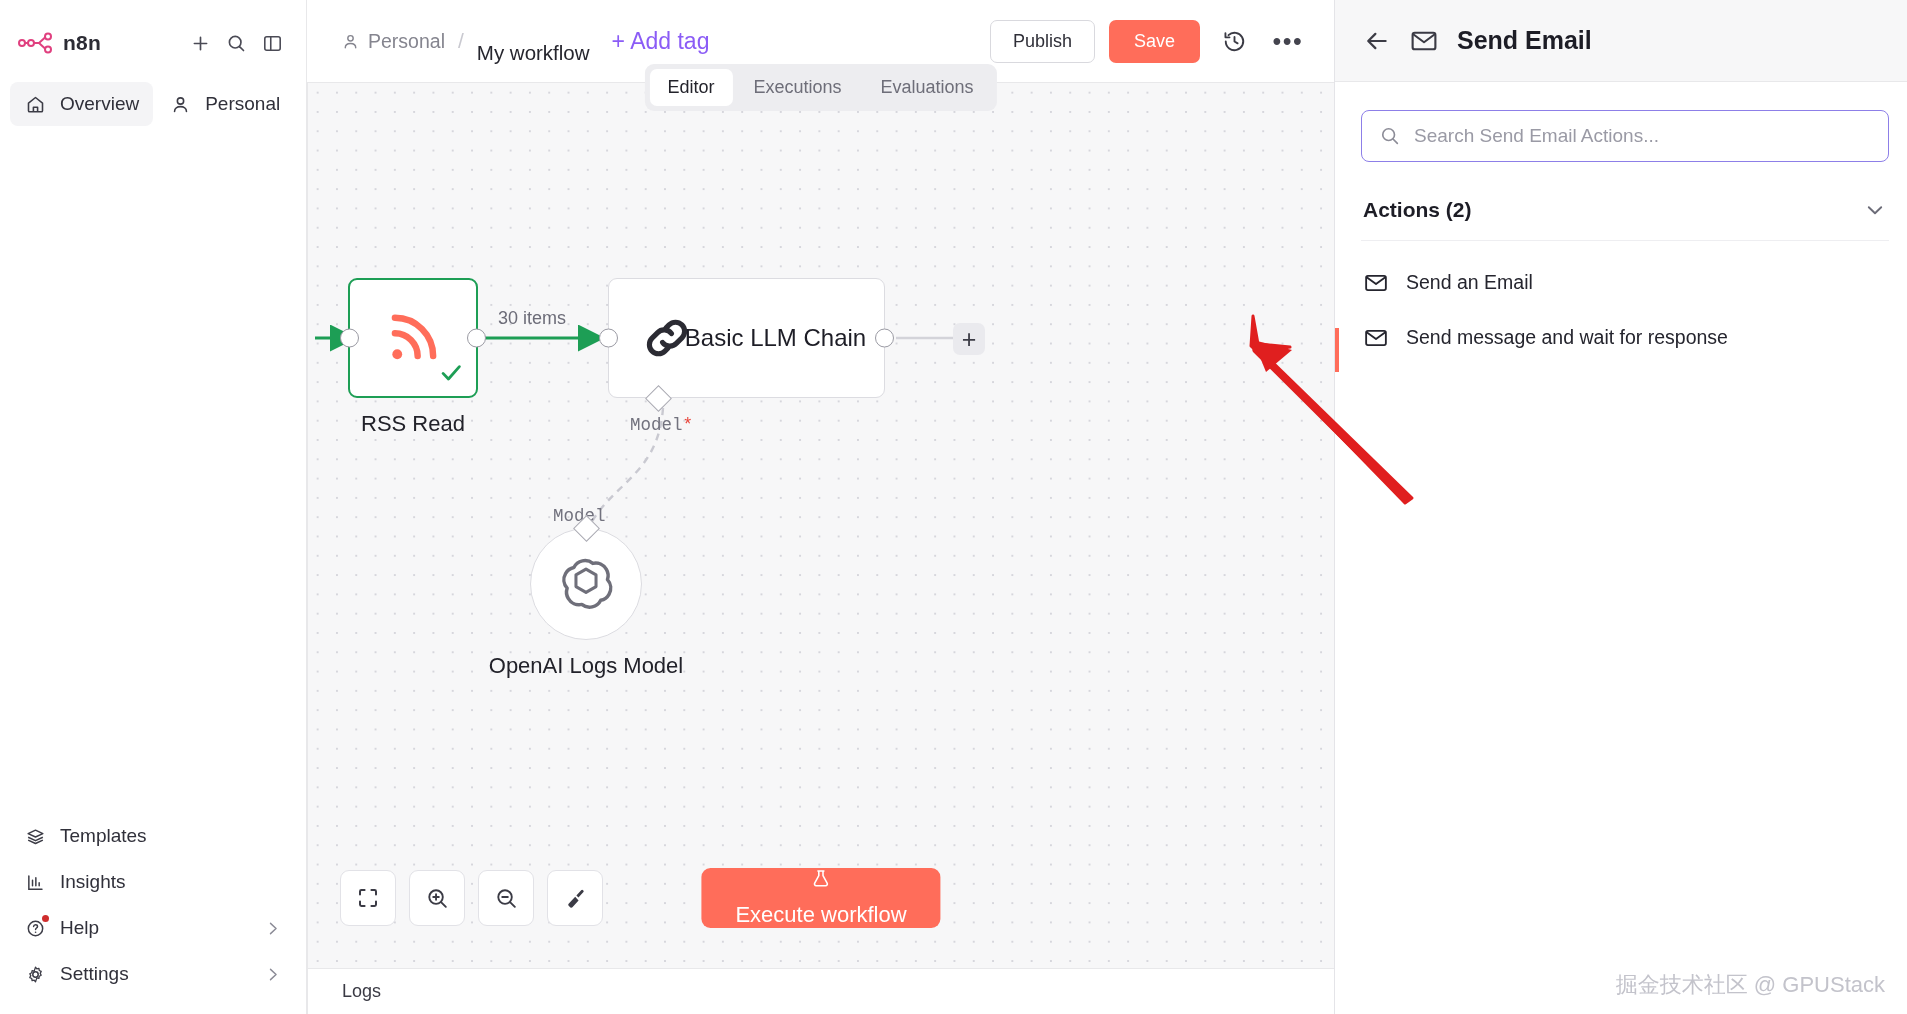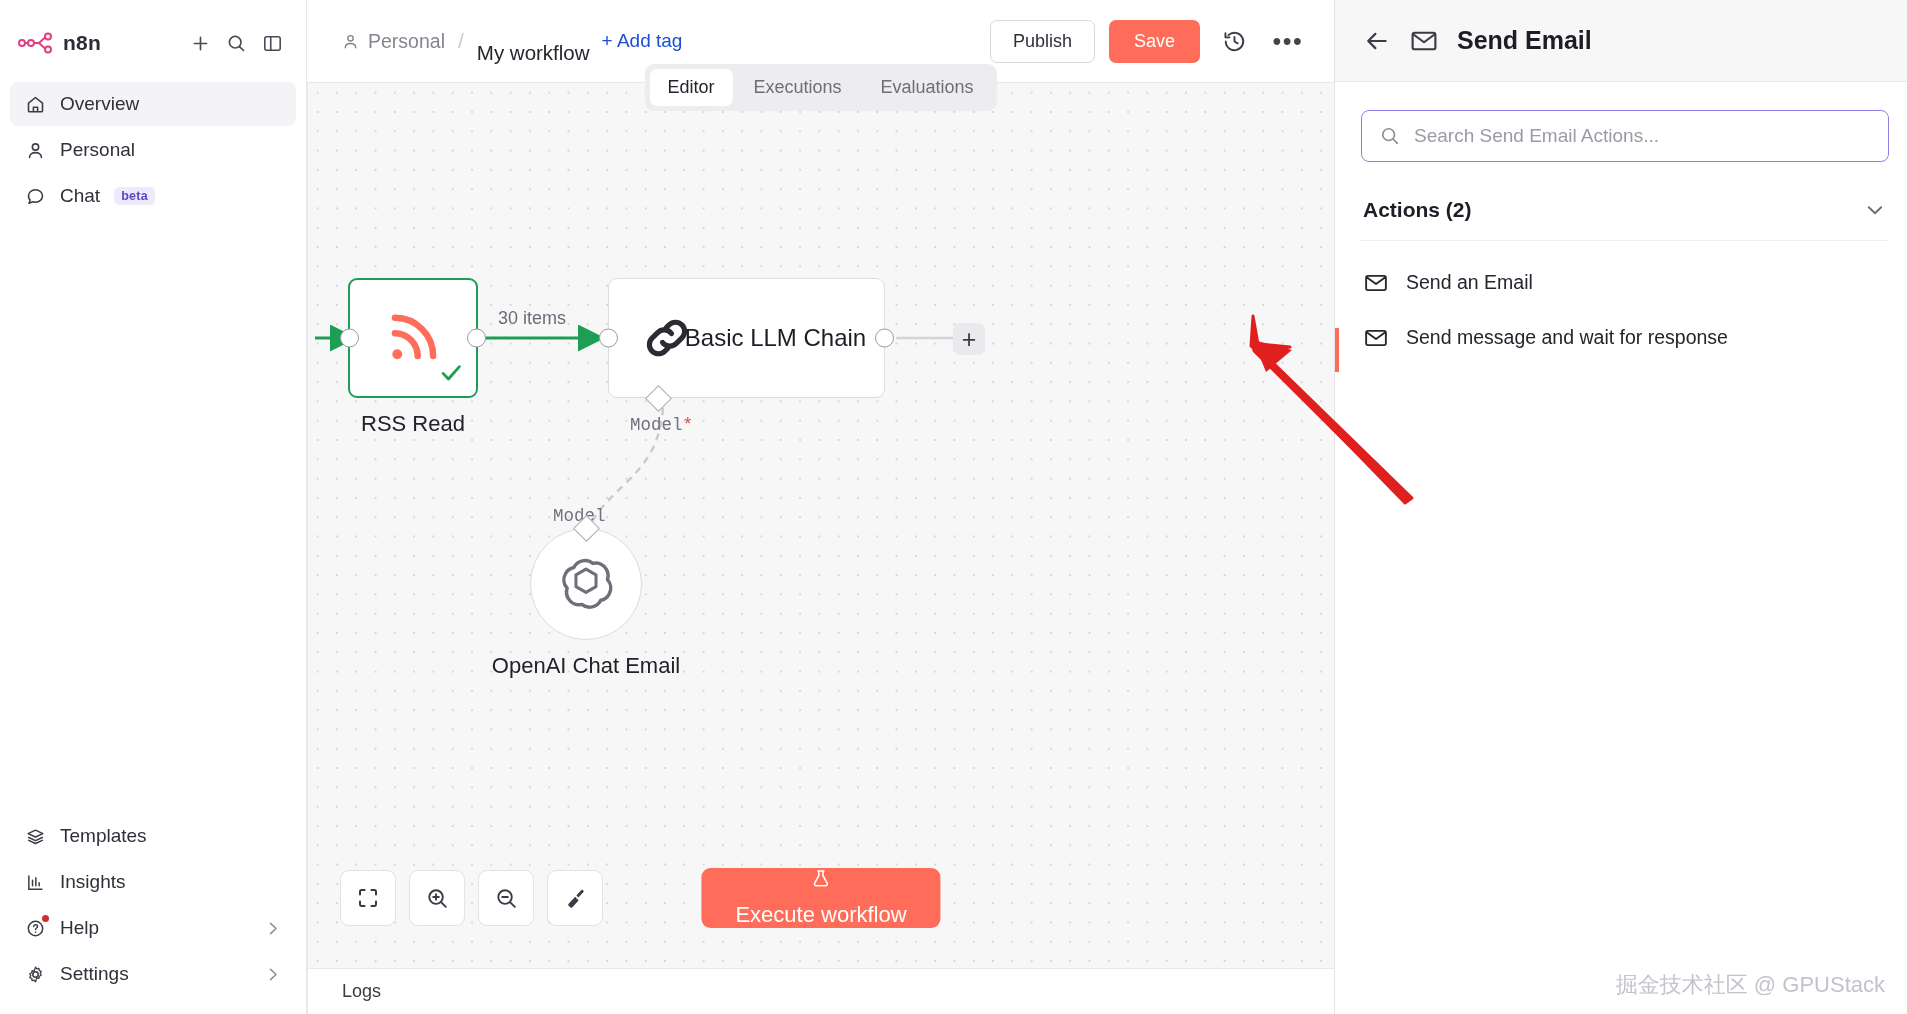--- a/index.html
+++ b/index.html
@@ -18,21 +18,21 @@
     padding: 14px 0 18px 0; flex: 0 0 307px;
   }
   .side-top { display: flex; align-items: center; padding: 6px 16px 0 18px; gap: 0; height: 52px; }
   .brand { display: flex; align-items: center; gap: 9px; flex: 1; }
   .brand-name { font-size: 21px; font-weight: 700; color: #2c2c35; letter-spacing: .2px; }
   .side-top-btn {
     width: 36px; height: 36px; display: flex; align-items: center; justify-content: center;
     border-radius: 6px; cursor: pointer; color: #4a4a55;
   }
 
-  .nav { margin-top: 16px; padding: 0 10px; display: flex; flex-direction: column; gap: 2px; }
+  .nav { margin-top: 16px; padding: 0 10px; display: flex; gap: 2px; align-items: center; }
   .nav-item {
     display: flex; align-items: center; gap: 14px;
     height: 44px; padding: 0 14px; border-radius: 8px;
     font-size: 19px; color: #30303a; cursor: pointer;
   }
   .nav-item.active { background: #f4f4f6; font-weight: 500; }
   .nav-ico { width: 22px; height: 22px; display: flex; align-items: center; justify-content: center; color: #3c3c46; flex: 0 0 22px; }
   .badge-beta {
     font-size: 12.5px; font-weight: 700; color: #5a49c9;
     background: #eceafc; border-radius: 5px; padding: 2px 7px; letter-spacing: .3px;
@@ -50,21 +50,21 @@
   .main { flex: 1; position: relative; display: flex; flex-direction: column; min-width: 0; }
 
   .topbar {
     height: 82px; background: #fff; display: flex; align-items: center;
     padding: 0 26px 0 34px; position: relative; z-index: 6; flex: 0 0 82px;
   }
   .crumbs { display: flex; align-items: center; gap: 0; }
   .crumb-owner { display: flex; align-items: center; gap: 8px; font-size: 19.5px; color: #85858f; }
   .crumb-sep { color: #c9c9d0; font-size: 21px; margin: 0 13px; }
   .crumb-name { font-size: 20.5px; color: #26262e; margin-top: 24px; }
-  .add-tag { font-size: 19px; color: #1d4ed8; margin-left: 12px; cursor: pointer; }
+  .add-tag { font-size: 23px; color: #8b5cf6; margin-left: 22px; cursor: pointer; }
   .top-right { margin-left: auto; display: flex; align-items: center; gap: 14px; }
   .btn-publish {
     height: 43px; padding: 0 22px; border: 1px solid #d9d9de; border-radius: 7px;
     background: #fff; font-size: 18px; color: #2f2f38; cursor: pointer;
     display: flex; align-items: center;
   }
   .btn-save {
     height: 43px; padding: 0 25px; border: none; border-radius: 7px;
     background: #ff6d5a; font-size: 18px; color: #fff; cursor: pointer;
     display: flex; align-items: center; font-weight: 400;
@@ -422,21 +422,21 @@
 
         <div class="node" style="left:222px; top:445px;">
           <div class="port-label" style="left:23px; top:-22px;">Model</div>
           <div class="node-circle">
             <svg width="56" height="56" viewBox="0 0 24 24" fill="none">
               <path d="M21.2 10.1a5.3 5.3 0 0 0-.46-4.36 5.38 5.38 0 0 0-5.8-2.58A5.36 5.36 0 0 0 6.8 4.93 5.3 5.3 0 0 0 3.26 7.5a5.37 5.37 0 0 0 .66 6.3 5.3 5.3 0 0 0 .46 4.36 5.38 5.38 0 0 0 5.8 2.58 5.36 5.36 0 0 0 8.14-1.77 5.3 5.3 0 0 0 3.54-2.57 5.37 5.37 0 0 0-.66-6.3z" stroke="#6f6f7a" stroke-width="1.5" stroke-linejoin="round"></path>
               <path d="M12 5.6l4.3 2.5v5l-4.3 2.5-4.3-2.5v-5L12 5.6z" stroke="#6f6f7a" stroke-width="1.3" stroke-linejoin="round"></path>
             </svg>
             <span class="diamond" style="top:-10px;left:46px"></span>
           </div>
-          <div class="node-label">OpenAI Chat Email</div>
+          <div class="node-label">OpenAI Logs Model</div>
         </div>
 
         <div class="canvas-controls">
           <div class="cc-btn">
             <svg width="24" height="24" viewBox="0 0 24 24" fill="none">
               <path d="M4 8.6V5.4a1.4 1.4 0 0 1 1.4-1.4h3.2M15.4 4h3.2A1.4 1.4 0 0 1 20 5.4v3.2M20 15.4v3.2a1.4 1.4 0 0 1-1.4 1.4h-3.2M8.6 20H5.4A1.4 1.4 0 0 1 4 18.6v-3.2" stroke="currentColor" stroke-width="2" stroke-linecap="round"></path>
             </svg>
           </div>
           <div class="cc-btn">
             <svg width="25" height="25" viewBox="0 0 24 24" fill="none">

